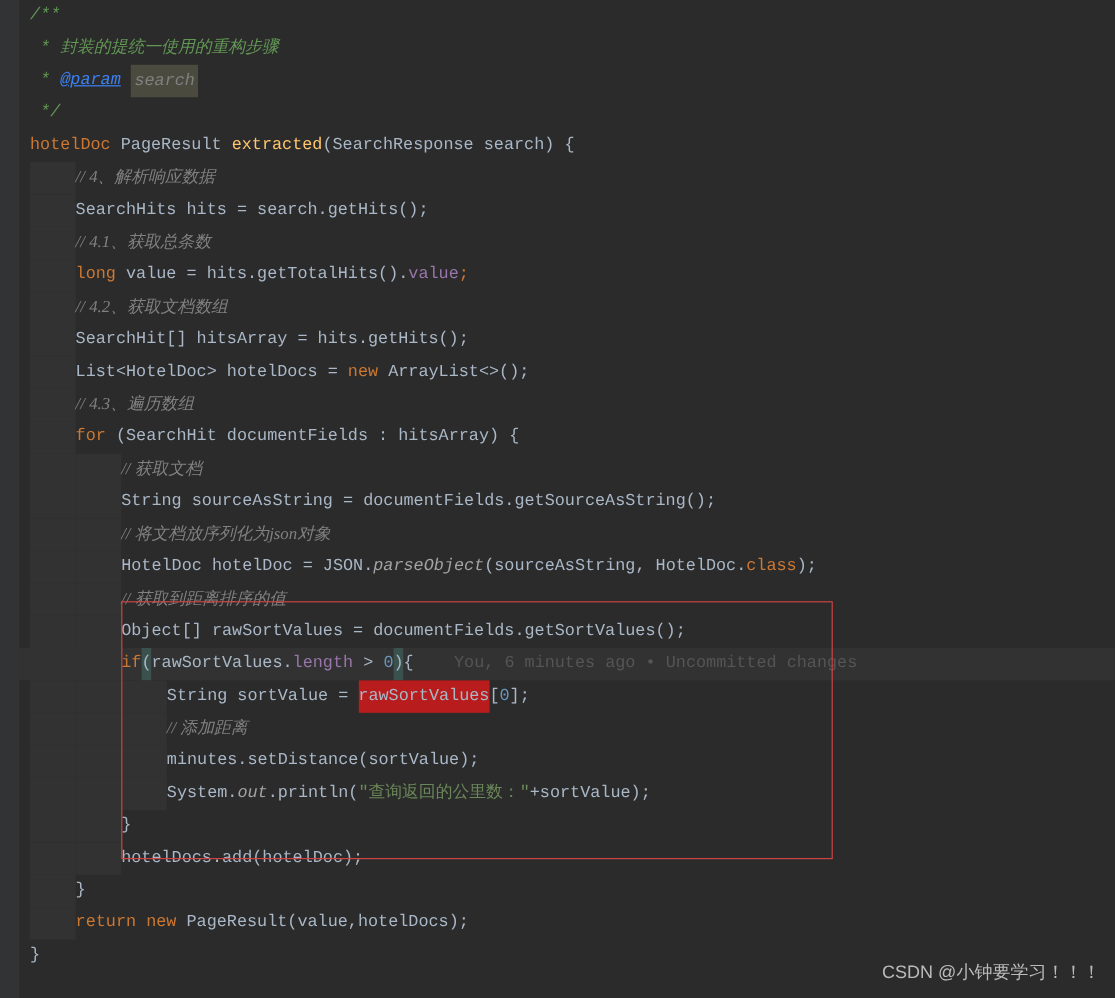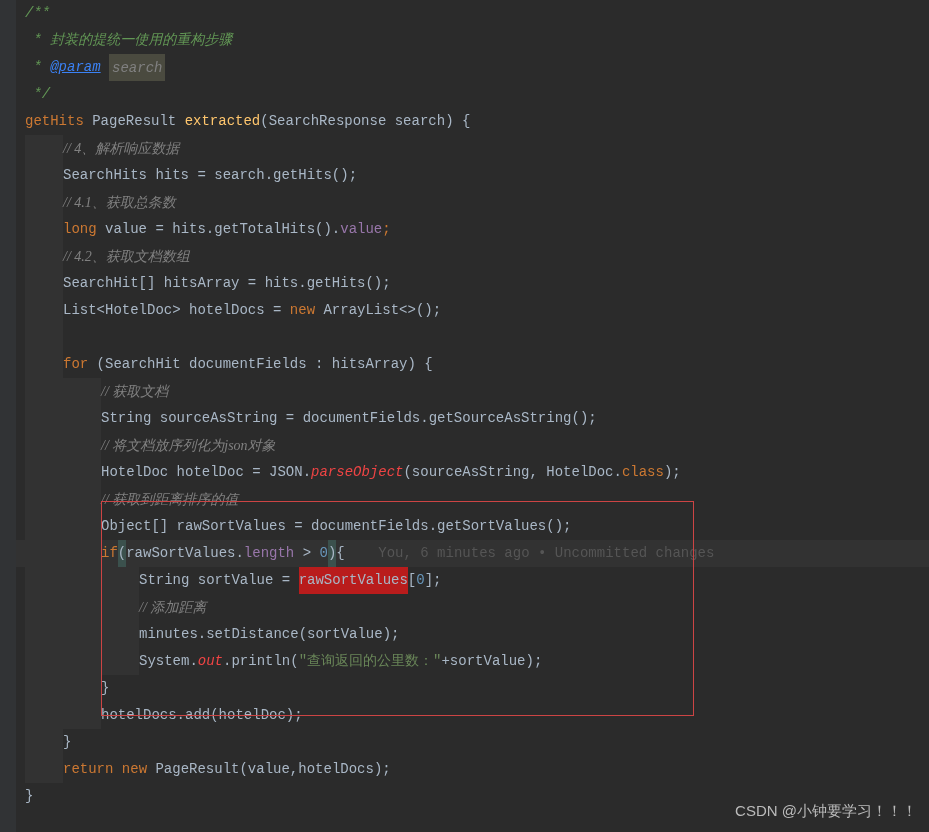--- a/index.html
+++ b/index.html
@@ -49,21 +49,21 @@
     .c-comment { color: #808080; font-style: italic; font-family: Liberation Serif, serif; }
     .c-doc-comment { color: #629755; font-style: italic; }
     .c-doc-tag { color: #3b82f6; font-style: italic; text-decoration: underline; }
     .c-doc-param { background: #4a4a3f; font-style: italic; color: #808080; padding: 1px 3px; }
     .c-keyword { color: #cc7832; }
     .c-type { color: #a9b7c6; }
     .c-method-decl { color: #ffc66d; }
     .c-string { color: #6a8759; }
     .c-number { color: #6897bb; }
     .c-field { color: #9876aa; }
-    .c-static { color: #ef4444; font-style: italic; }
+    .c-static { color: #a3a3a3; font-style: italic; }
     .c-paren { color: #a9b7c6; }
     .c-paren-match { background: #3b514d; }
     .c-identifier { color: #a9b7c6; }
     .highlight-box {
       position: absolute;
       border: 1px solid #cc4444;
       pointer-events: none;
     }
     .git-blame {
       color: #555555;
@@ -90,37 +90,37 @@
 <div class="editor">
 
 <div class="line"><span class="c-doc-comment">/**</span></div>
 
 <div class="line"><span class="c-doc-comment"> * 封装的提统一使用的重构步骤</span></div>
 
 <div class="line"><span class="c-doc-comment"> * </span><span class="c-doc-tag">@param</span><span class="c-doc-comment"> </span><span class="c-doc-param">search</span></div>
 
 <div class="line"><span class="c-doc-comment"> */</span></div>
 
-<div class="line"><span class="c-keyword">getHits</span><span> </span><span class="c-type">PageResult</span><span> </span><span class="c-method-decl">extracted</span><span class="c-paren">(</span><span class="c-type">SearchResponse</span><span> </span><span class="c-identifier">search</span><span class="c-paren">) {</span></div>
+<div class="line"><span class="c-keyword">hotelDoc</span><span> </span><span class="c-type">PageResult</span><span> </span><span class="c-method-decl">extracted</span><span class="c-paren">(</span><span class="c-type">SearchResponse</span><span> </span><span class="c-identifier">search</span><span class="c-paren">) {</span></div>
 
 <div class="line"><span class="indent-guide dark"></span><span class="c-comment">// 4、解析响应数据</span></div>
 
 <div class="line"><span class="indent-guide dark"></span><span class="c-identifier">SearchHits hits = search.getHits();</span></div>
 
 <div class="line"><span class="indent-guide dark"></span><span class="c-comment">// 4.1、获取总条数</span></div>
 
 <div class="line"><span class="indent-guide dark"></span><span class="c-keyword">long</span><span> </span><span class="c-identifier">value</span><span class="c-identifier"> = hits.getTotalHits().</span><span class="c-field">value</span><span class="c-keyword">;</span></div>
 
 <div class="line"><span class="indent-guide dark"></span><span class="c-comment">// 4.2、获取文档数组</span></div>
 
 <div class="line"><span class="indent-guide dark"></span><span class="c-identifier">SearchHit[] hitsArray = hits.getHits();</span></div>
 
 <div class="line"><span class="indent-guide dark"></span><span class="c-identifier">List&lt;HotelDoc&gt; hotelDocs = </span><span class="c-keyword">new</span><span class="c-identifier"> ArrayList&lt;&gt;();</span></div>
 
-<div class="line"><span class="indent-guide dark"></span></div>
+<div class="line"><span class="indent-guide dark"></span><span class="c-comment">// 4.3、遍历数组</span></div>
 
 <div class="line"><span class="indent-guide dark"></span><span class="c-keyword">for</span><span class="c-identifier"> (SearchHit documentFields : hitsArray) {</span></div>
 
 <div class="line"><span class="indent-guide dark"></span><span class="indent-guide dark"></span><span class="c-comment">// 获取文档</span></div>
 
 <div class="line"><span class="indent-guide dark"></span><span class="indent-guide dark"></span><span class="c-identifier">String sourceAsString = documentFields.getSourceAsString();</span></div>
 
 <div class="line"><span class="indent-guide dark"></span><span class="indent-guide dark"></span><span class="c-comment">// 将文档放序列化为json对象</span></div>
 
 <div class="line"><span class="indent-guide dark"></span><span class="indent-guide dark"></span><span class="c-identifier">HotelDoc hotelDoc = JSON.</span><span class="c-static">parseObject</span><span class="c-identifier">(sourceAsString, HotelDoc.</span><span class="c-keyword">class</span><span class="c-identifier">);</span></div>

